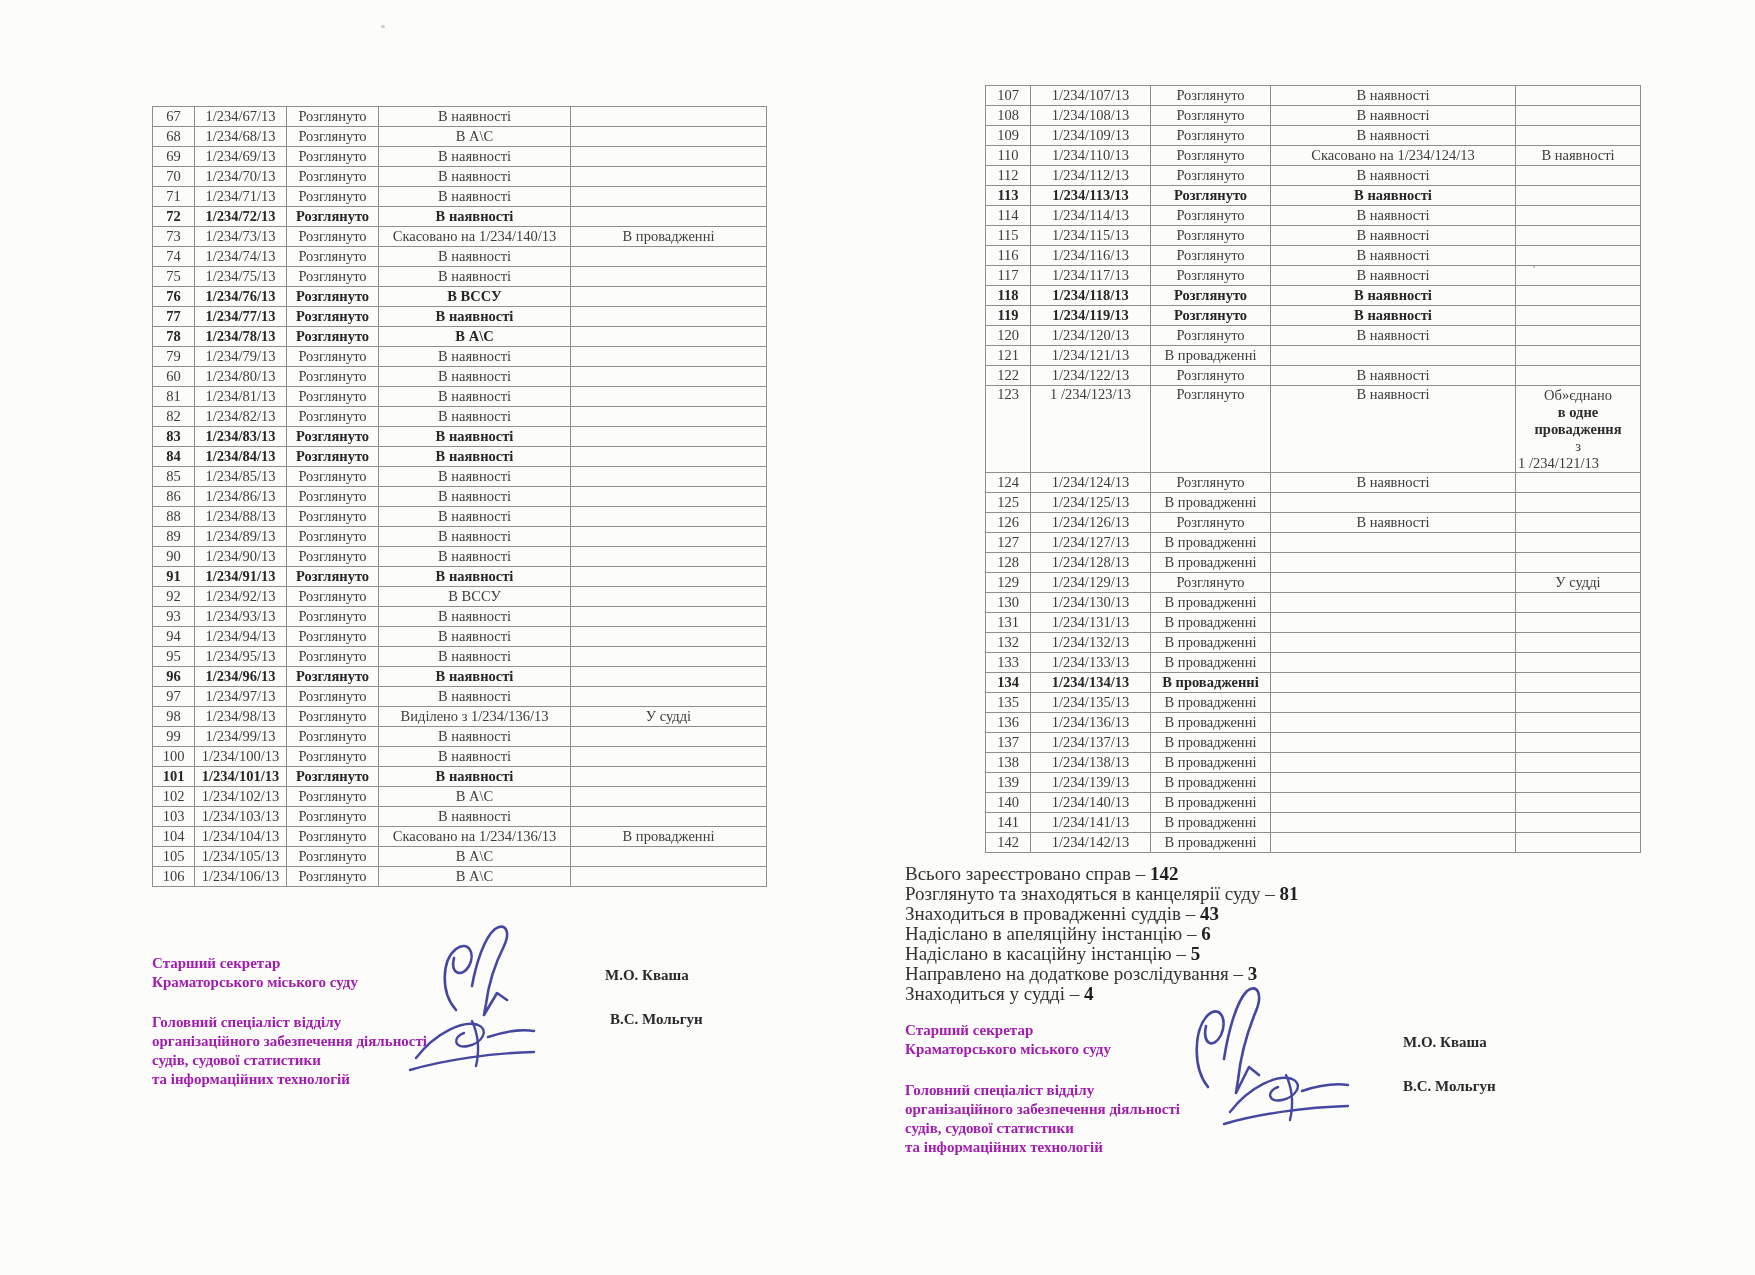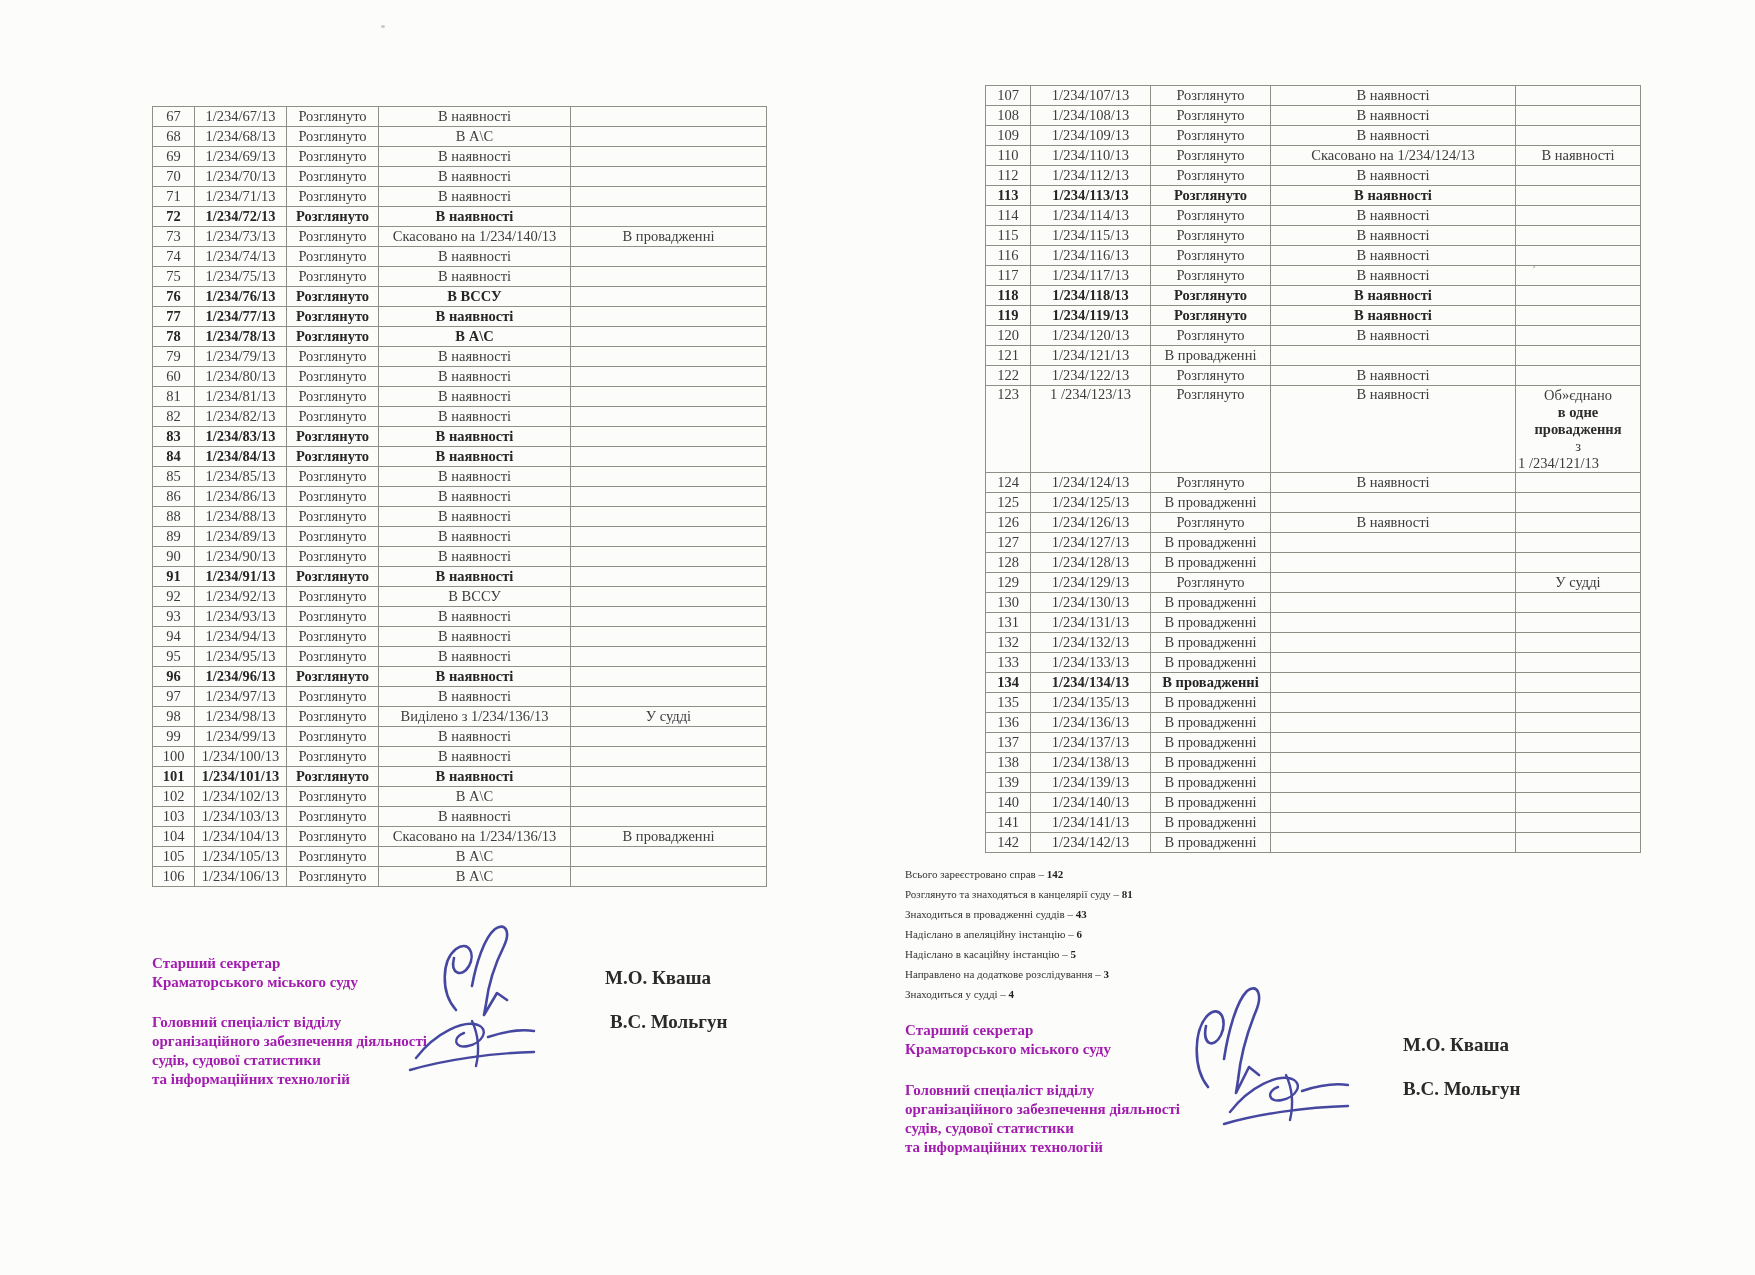--- a/index.html
+++ b/index.html
@@ -19,24 +19,24 @@
     height:19px;padding:0 2px;
     text-align:center;vertical-align:middle;
     white-space:nowrap;overflow:hidden;
     line-height:1.05;
   }
   tr.bold-row td{font-weight:bold;color:#262626;}
   tr.tall-row td{height:74px;vertical-align:top;padding-top:1px;white-space:normal;}
   td.note div{text-align:center;line-height:17px;}
   td.note div:nth-child(2){font-weight:bold;color:#2c2c2c;}
   td.note div:last-child{text-align:left;}
-  .sumline{font-size:11px;line-height:20px;color:#333;}
+  .sumline{font-size:19px;line-height:20px;color:#333;}
   .sumline b{color:#1f1f1f;}
   .sig-title{font-size:15px;font-weight:bold;color:#a21caf;line-height:19px;}
-  .sig-name{font-size:19px;font-weight:bold;color:#2a2a2a;}
+  .sig-name{font-size:15px;font-weight:bold;color:#2a2a2a;}
   svg.sig path{fill:none;stroke:#4547a0;stroke-linecap:round;stroke-linejoin:round;}
   .artifact-dot{width:4px;height:3px;background:#c9c9c4;border-radius:50%;}
   .artifact-tick{font-size:12px;color:#8d8d88;}
 </style>
 </head>
 <body>
 
 <div class="abs" style="left:0;top:0;width:877px;height:999px;">
 
   <table class="registry abs" id="table-left" style="left:152px;top:106px;width:614px;">

